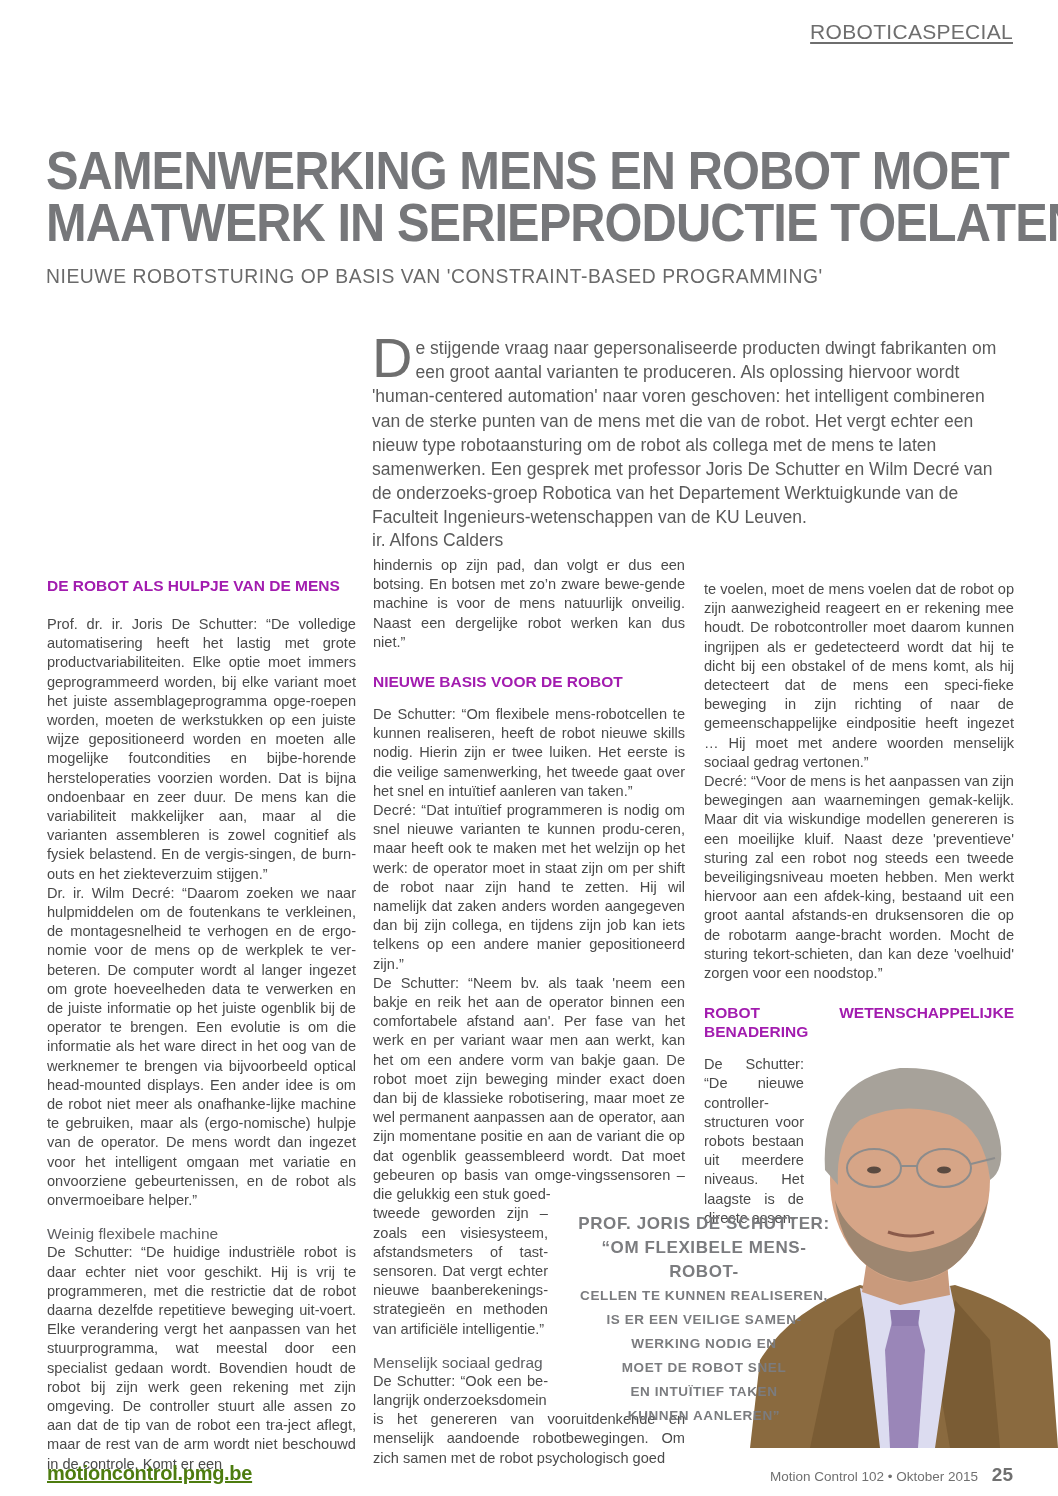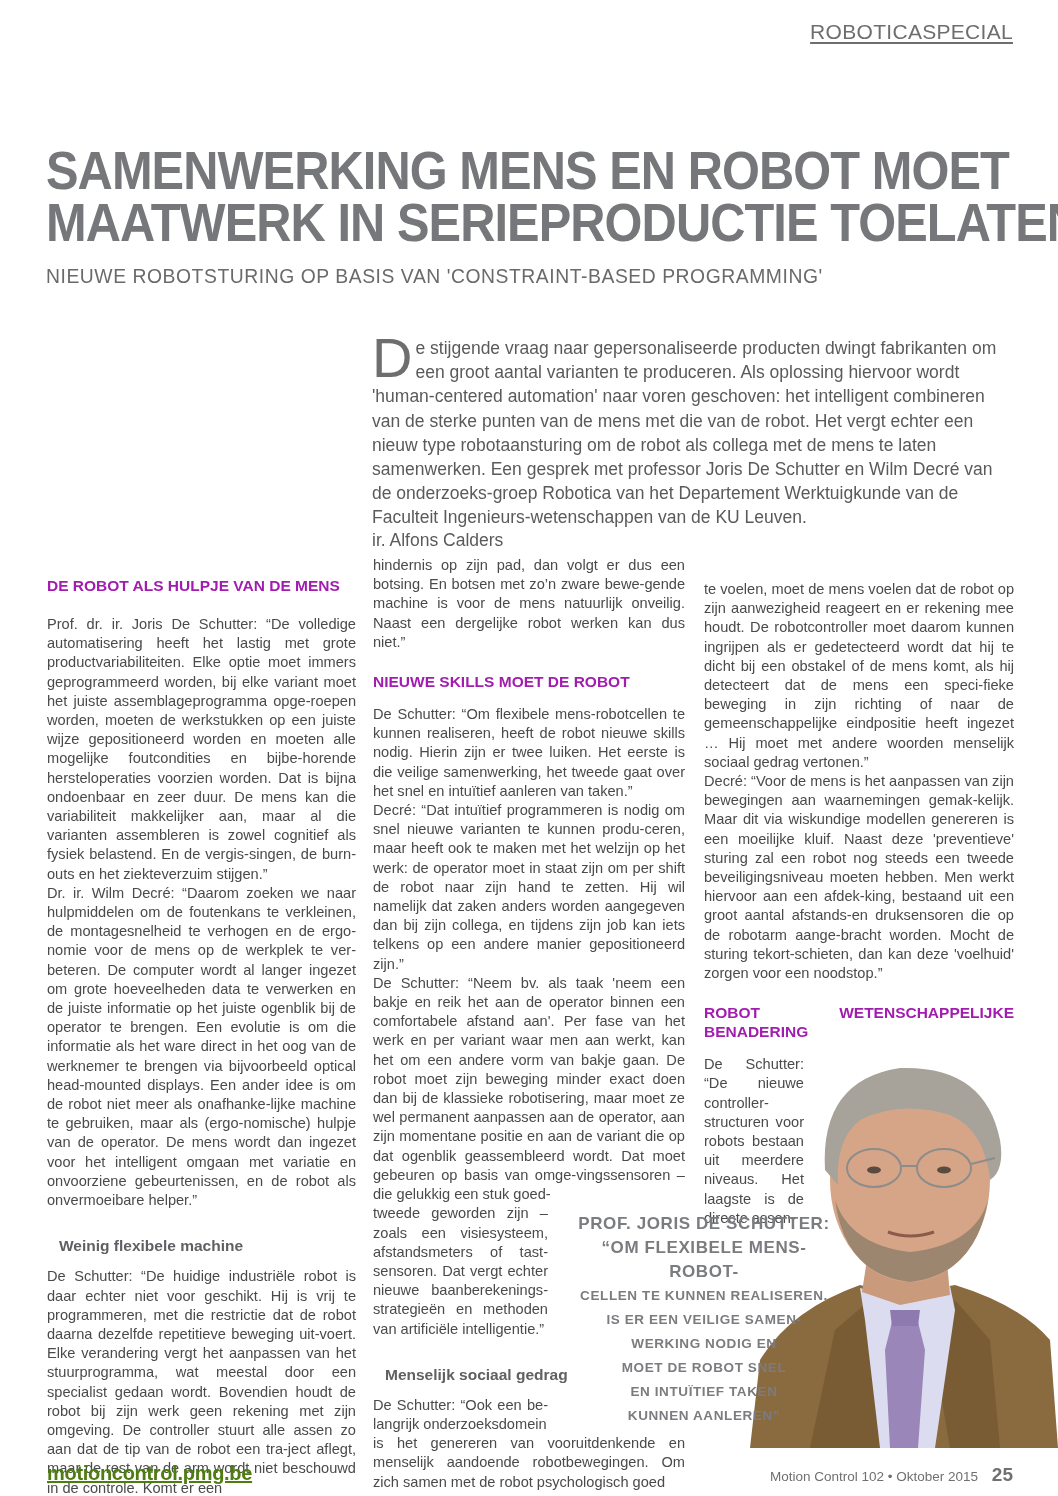--- a/index.html
+++ b/index.html
@@ -13,21 +13,21 @@
   .title div { margin:0; }
   .subtitle { left:46px; top:264px; font-size:21px; color:#6a6a6a; letter-spacing:0.6px;
               transform:scaleX(0.92); transform-origin:left; white-space:nowrap; }
   .intro { left:372px; top:336px; width:640px; font-size:17.5px; line-height:24.2px; color:#5a5a5a; }
   .intro .dropcap { float:left; font-size:56px; line-height:44px; margin:0 3px 0 0; color:#6e6e6e; }
   .author { left:372px; top:530px; font-size:17.5px; color:#5a5a5a; 
             text-underline-offset:3px; }
   .col { font-size:14.6px; line-height:19.2px; color:#4a4a4a; text-align:justify; }
   .col p { margin:0; }
   .col h3 { margin:0; font-size:15.5px; font-weight:bold; color:#a21caf; line-height:19px; }
-  .col h4 { margin:12px; font-size:15.5px; font-weight:bold; color:#5f6063; line-height:19px; }
+  .col h4 { margin:0; font-size:15.5px; font-weight:normal; color:#5f6063; line-height:19px; }
   .col1 { left:47px; top:576px; width:309px; }
   .col2 { left:373px; top:556px; width:312px; }
   .col3 { left:704px; top:580px; width:310px; }
   .gap-sm { height:14px; }
   .gap-md { height:20px; }
   .narrow { width:175px; }
   .narrow-col3 { width:100px; }
   .quote { left:575px; top:1212px; width:258px; text-align:center; font-weight:bold;
            color:#7b7c7f; font-size:13.5px; line-height:24px; letter-spacing:0.6px; text-transform:uppercase;
            font-variant:small-caps; }
@@ -63,21 +63,21 @@
   <p>Prof. dr. ir. Joris De Schutter: “De volledige automatisering heeft het lastig met grote productvariabiliteiten. Elke optie moet immers geprogrammeerd worden, bij elke variant moet het juiste assemblageprogramma opge-roepen worden, moeten de werkstukken op een juiste wijze gepositioneerd worden en moeten alle mogelijke foutcondities en bijbe-horende hersteloperaties voorzien worden. Dat is bijna ondoenbaar en zeer duur. De mens kan die variabiliteit makkelijker aan, maar al die varianten assembleren is zowel cognitief als fysiek belastend. En de vergis-singen, de burn-outs en het ziekteverzuim stijgen.”</p>
   <p>Dr. ir. Wilm Decré: “Daarom zoeken we naar hulpmiddelen om de foutenkans te verkleinen, de montagesnelheid te verhogen en de ergo-nomie voor de mens op de werkplek te ver-beteren. De computer wordt al langer ingezet om grote hoeveelheden data te verwerken en de juiste informatie op het juiste ogenblik bij de operator te brengen. Een evolutie is om die informatie als het ware direct in het oog van de werknemer te brengen via bijvoorbeeld optical head-mounted displays. Een ander idee is om de robot niet meer als onafhanke-lijke machine te gebruiken, maar als (ergo-nomische) hulpje van de operator. De mens wordt dan ingezet voor het intelligent omgaan met variatie en onvoorziene gebeurtenissen, en de robot als onvermoeibare helper.”</p>
   <div class="gap-sm"></div>
   <h4>Weinig flexibele machine</h4>
   <p>De Schutter: “De huidige industriële robot is daar echter niet voor geschikt. Hij is vrij te programmeren, met die restrictie dat de robot daarna dezelfde repetitieve beweging uit-voert. Elke verandering vergt het aanpassen van het stuurprogramma, wat meestal door een specialist gedaan wordt. Bovendien houdt de robot bij zijn werk geen rekening met zijn omgeving. De controller stuurt alle assen zo aan dat de tip van de robot een tra-ject aflegt, maar de rest van de arm wordt niet beschouwd in de controle. Komt er een</p>
 </div>
 
 <div class="abs col col2">
   <p>hindernis op zijn pad, dan volgt er dus een botsing. En botsen met zo’n zware bewe-gende machine is voor de mens natuurlijk onveilig. Naast een dergelijke robot werken kan dus niet.”</p>
   <div class="gap-md"></div>
-  <h3>NIEUWE SKILLS MOET DE ROBOT</h3>
+  <h3>NIEUWE BASIS VOOR DE ROBOT</h3>
   <div class="gap-sm"></div>
   <p>De Schutter: “Om flexibele mens-robotcellen te kunnen realiseren, heeft de robot nieuwe skills nodig. Hierin zijn er twee luiken. Het eerste is die veilige samenwerking, het tweede gaat over het snel en intuïtief aanleren van taken.”</p>
   <p>Decré: “Dat intuïtief programmeren is nodig om snel nieuwe varianten te kunnen produ-ceren, maar heeft ook te maken met het welzijn op het werk: de operator moet in staat zijn om per shift de robot naar zijn hand te zetten. Hij wil namelijk dat zaken anders worden aangegeven dan bij zijn collega, en tijdens zijn job kan iets telkens op een andere manier gepositioneerd zijn.”</p>
   <p>De Schutter: “Neem bv. als taak 'neem een bakje en reik het aan de operator binnen een comfortabele afstand aan'. Per fase van het werk en per variant waar men aan werkt, kan het om een andere vorm van bakje gaan. De robot moet zijn beweging minder exact doen dan bij de klassieke robotisering, maar moet ze wel permanent aanpassen aan de operator, aan zijn momentane positie en aan de variant die op dat ogenblik geassembleerd wordt. Dat moet gebeuren op basis van omge-vingssensoren – die gelukkig een stuk goed-</p>
   <p class="narrow">tweede geworden zijn – zoals een visiesysteem, afstandsmeters of tast-sensoren. Dat vergt echter nieuwe baanberekenings-strategieën en methoden van artificiële intelligentie.”</p>
   <div class="gap-sm"></div>
   <h4>Menselijk sociaal gedrag</h4>
   <p class="narrow">De Schutter: “Ook een be-langrijk onderzoeksdomein</p>
   <p>is het genereren van vooruitdenkende en menselijk aandoende robotbewegingen. Om zich samen met de robot psychologisch goed</p>
 </div>

